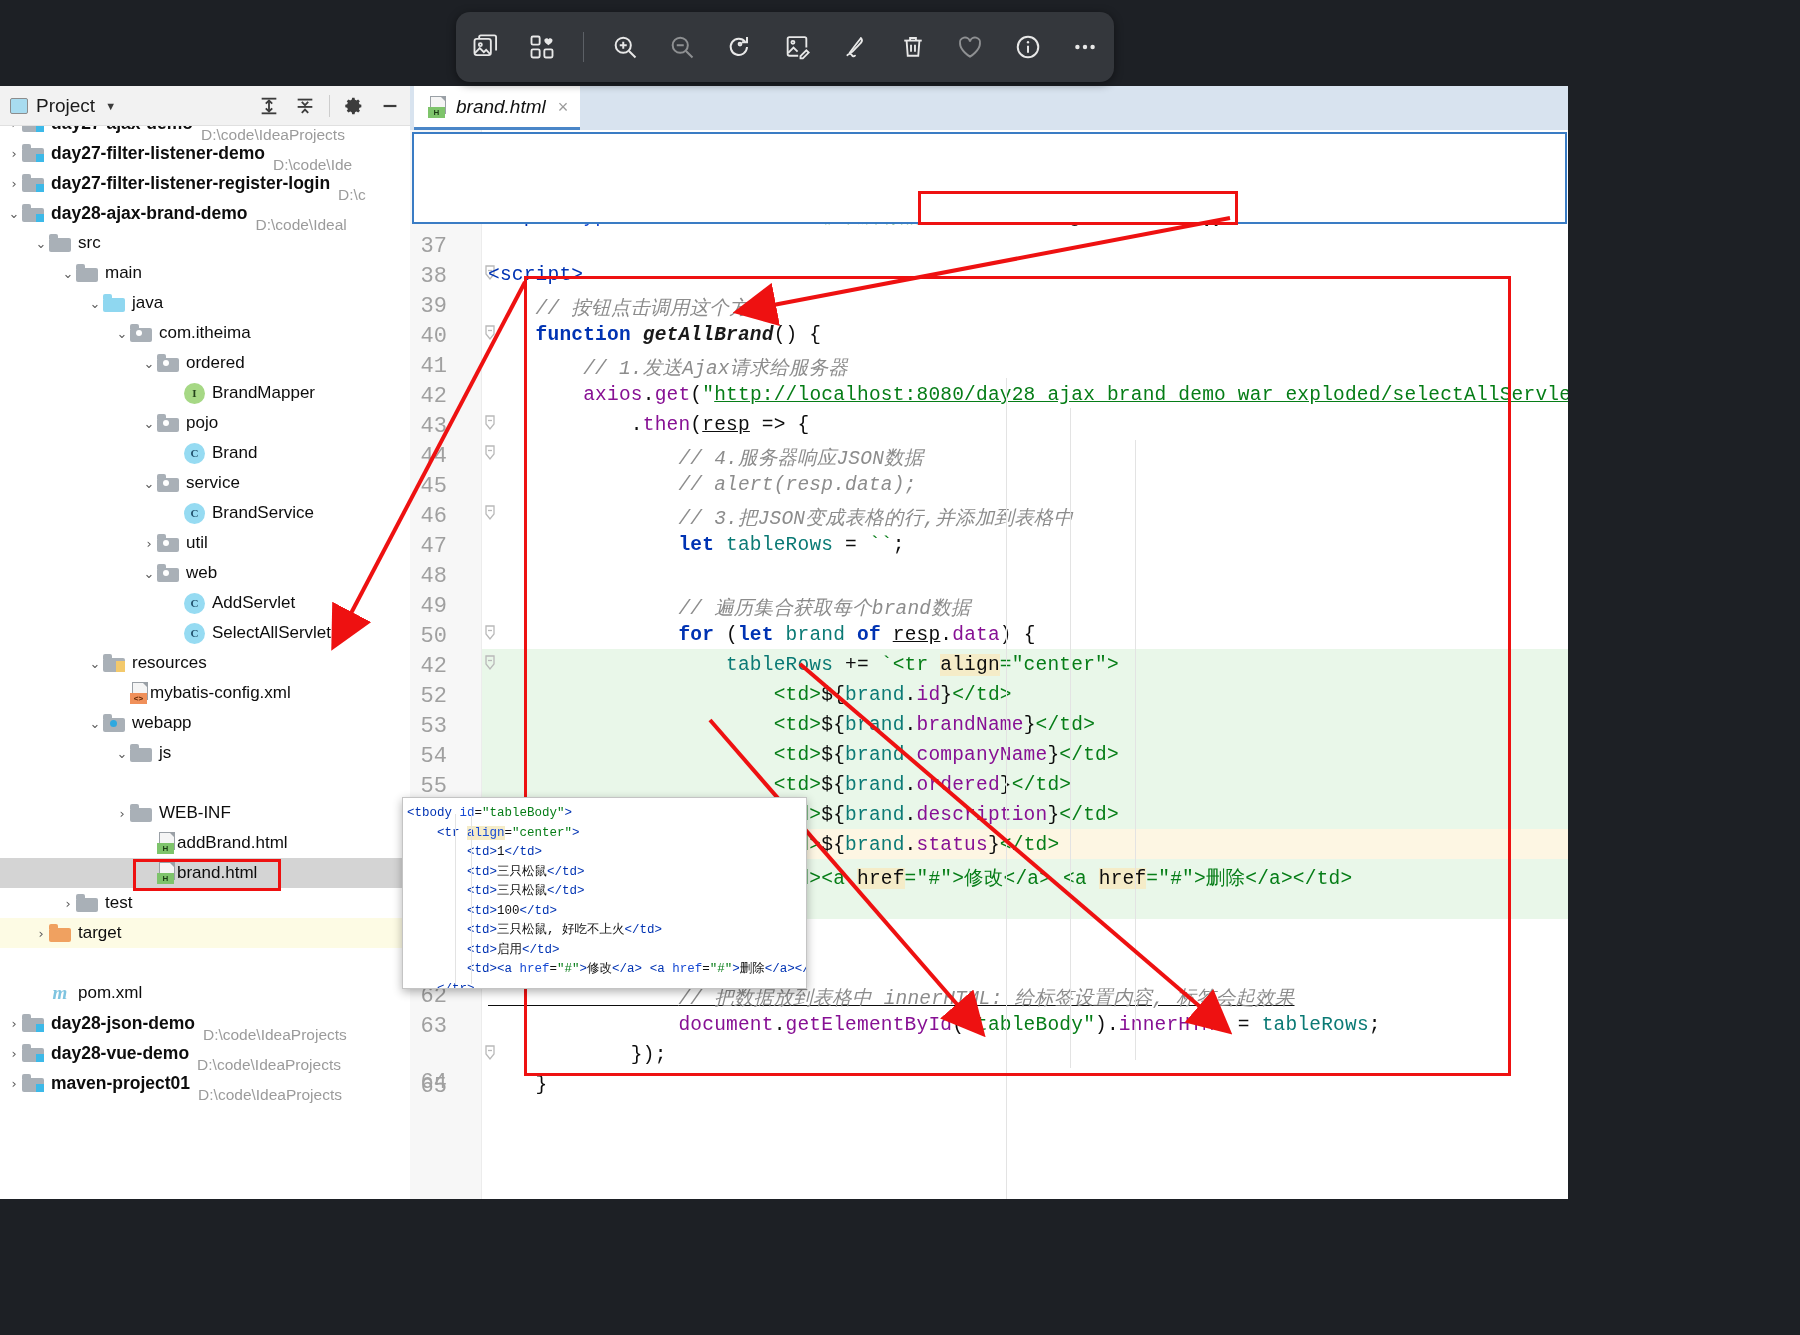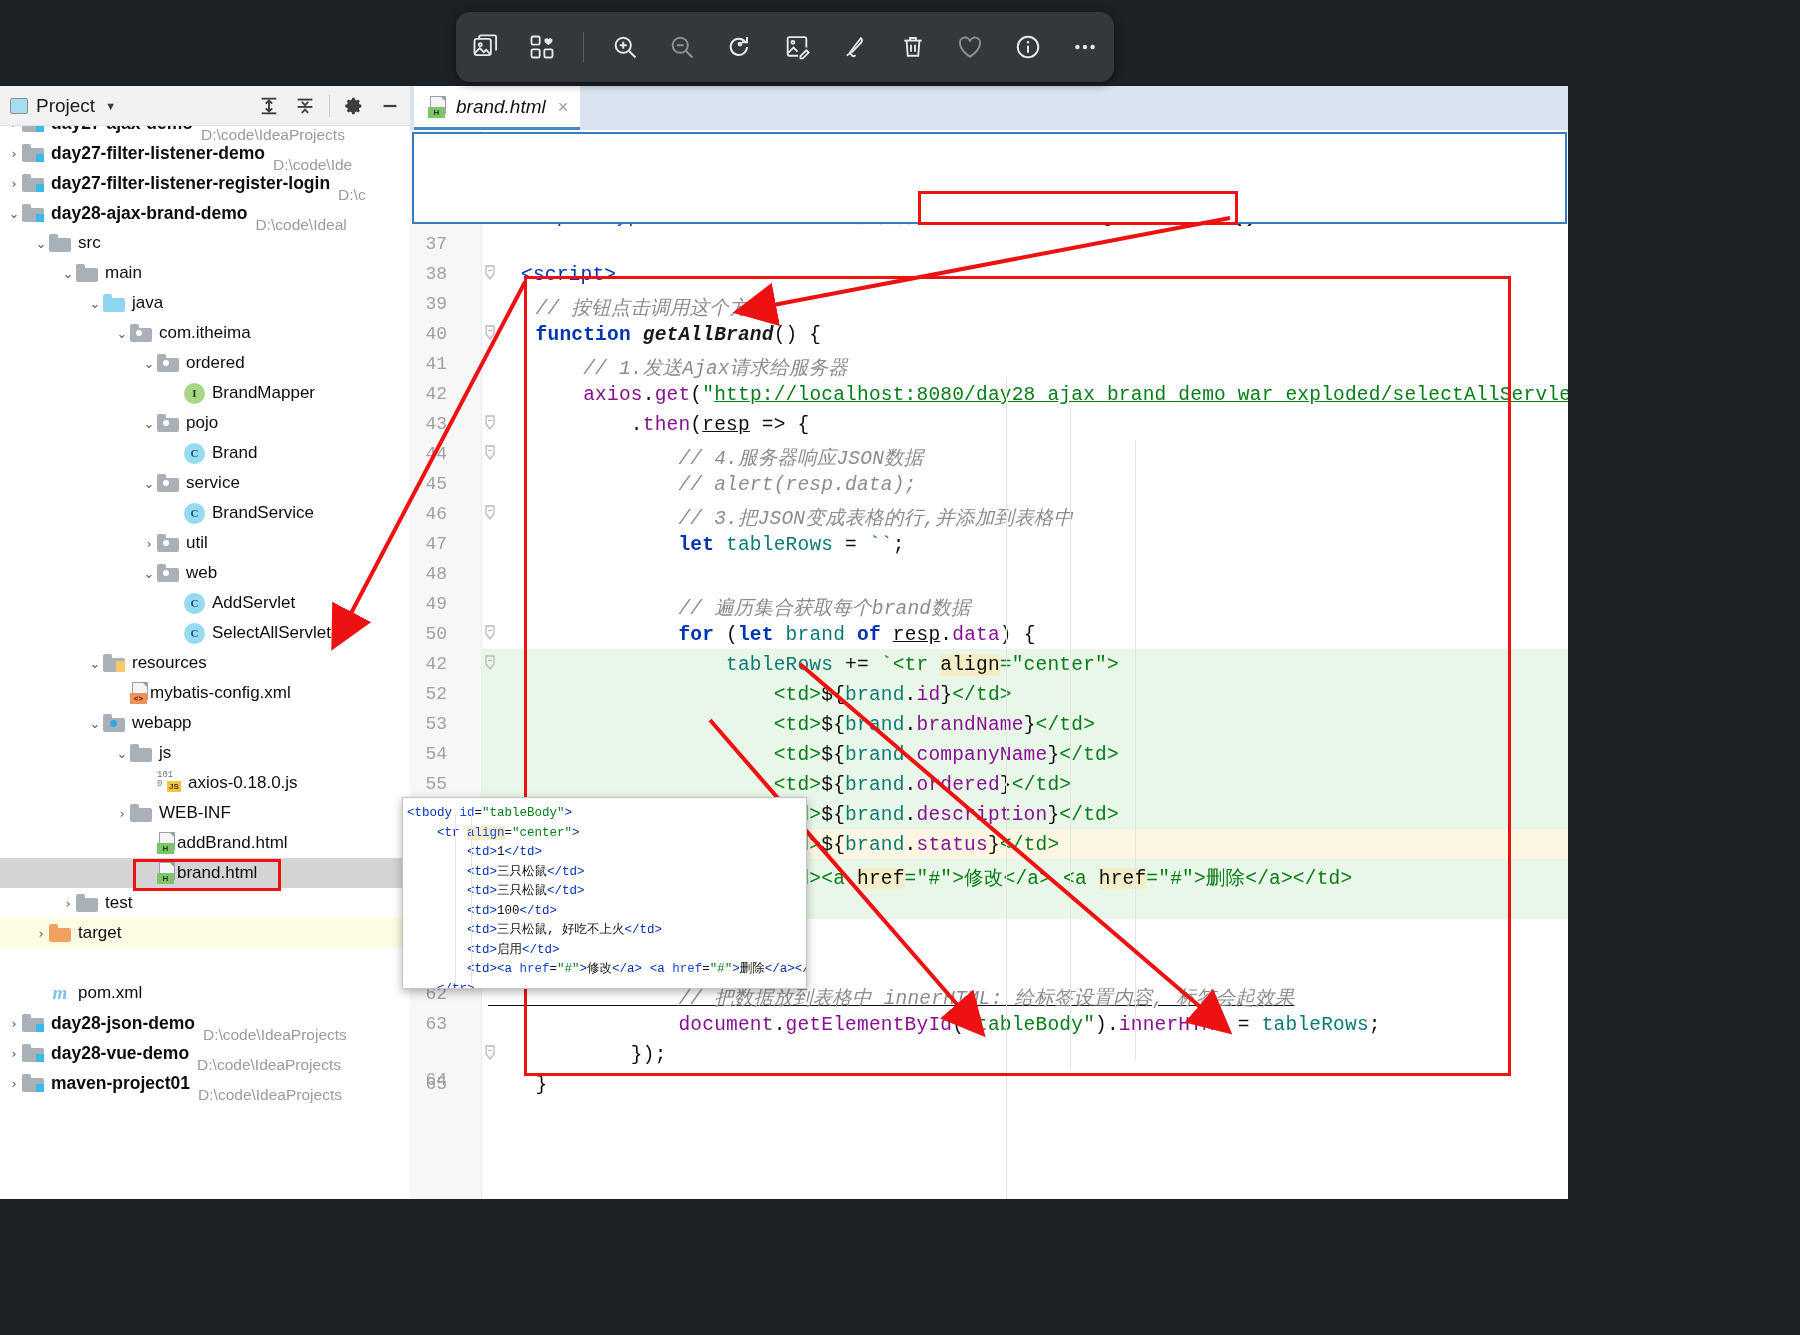--- a/index.html
+++ b/index.html
@@ -159,34 +159,34 @@
   #editor{
     position:absolute; left:410px; top:44px; right:0; bottom:0;
     background:#ffffff; overflow:hidden;
   }
   #gutter{
     position:absolute; left:0; top:0; width:72px; bottom:0;
     background:#f7f7f7; border-right:1px solid #ececec;
   }
   .ln{
     position:absolute; right:34px; width:40px; text-align:right;
-    font-size:18px; color:#a0a0a0; font-family:"Liberation Mono",monospace;
+    font-size:22px; color:#a0a0a0; font-family:"Liberation Mono",monospace;
   }
   .foldmark{
     position:absolute; left:72px; width:16px; height:18px;
     color:#b9b9b9; font-size:13px; text-align:center;
   }
   .code{
     position:absolute; left:78px;
     font-family:"Liberation Mono", monospace;
     font-size:19.5px; white-space:pre; color:#0d0d0d;
     letter-spacing:.2px;
   }
   .kw{color:#0033b3;font-weight:bold;}
-  .tag{color:#0033b3;margin-left:33px;}
+  .tag{color:#0033b3;}
   .attr{color:#174ad4;}
   .str{color:#067d17;}
   .cmt{color:#8c8c8c;font-style:italic;}
   .fn{color:#1a1a1a;font-weight:bold;font-style:italic;}
   .prop{color:#871094;}
   .num{color:#1750eb;}
   .lit{color:#067d17;}
   .tealv{color:#0b7a75;}
   .url{color:#067d17;text-decoration:underline;}
   .uline{text-decoration:underline;}
@@ -560,29 +560,20 @@
         <span class="label">webapp</span>
       </div>
       <div class="row" style="position: absolute; left: 0px; right: 0px; top: 612px;">
         <span style="display:inline-block;width:114px"></span>
         <span class="arrow">⌄</span>
         <span class="fi">
           <span class="tab"></span>
           <span class="body"></span>
         </span>
         <span class="label">js</span>
-      </div>
-      <div class="row" style="position: absolute; left: 0px; right: 0px; top: 642px;">
-        <span style="display:inline-block;width:141px"></span>
-        <span class="arrow empty">›</span>
-        <span class="js-icon">
-          <span class="num">101<br>0</span>
-          <span class="badge">JS</span>
-        </span>
-        <span class="label">axios-0.18.0.js</span>
       </div>
       <div class="row" style="position: absolute; left: 0px; right: 0px; top: 672px;">
         <span style="display:inline-block;width:114px"></span>
         <span class="arrow">›</span>
         <span class="fi">
           <span class="tab"></span>
           <span class="body"></span>
         </span>
         <span class="label">WEB-INF</span>
       </div>

